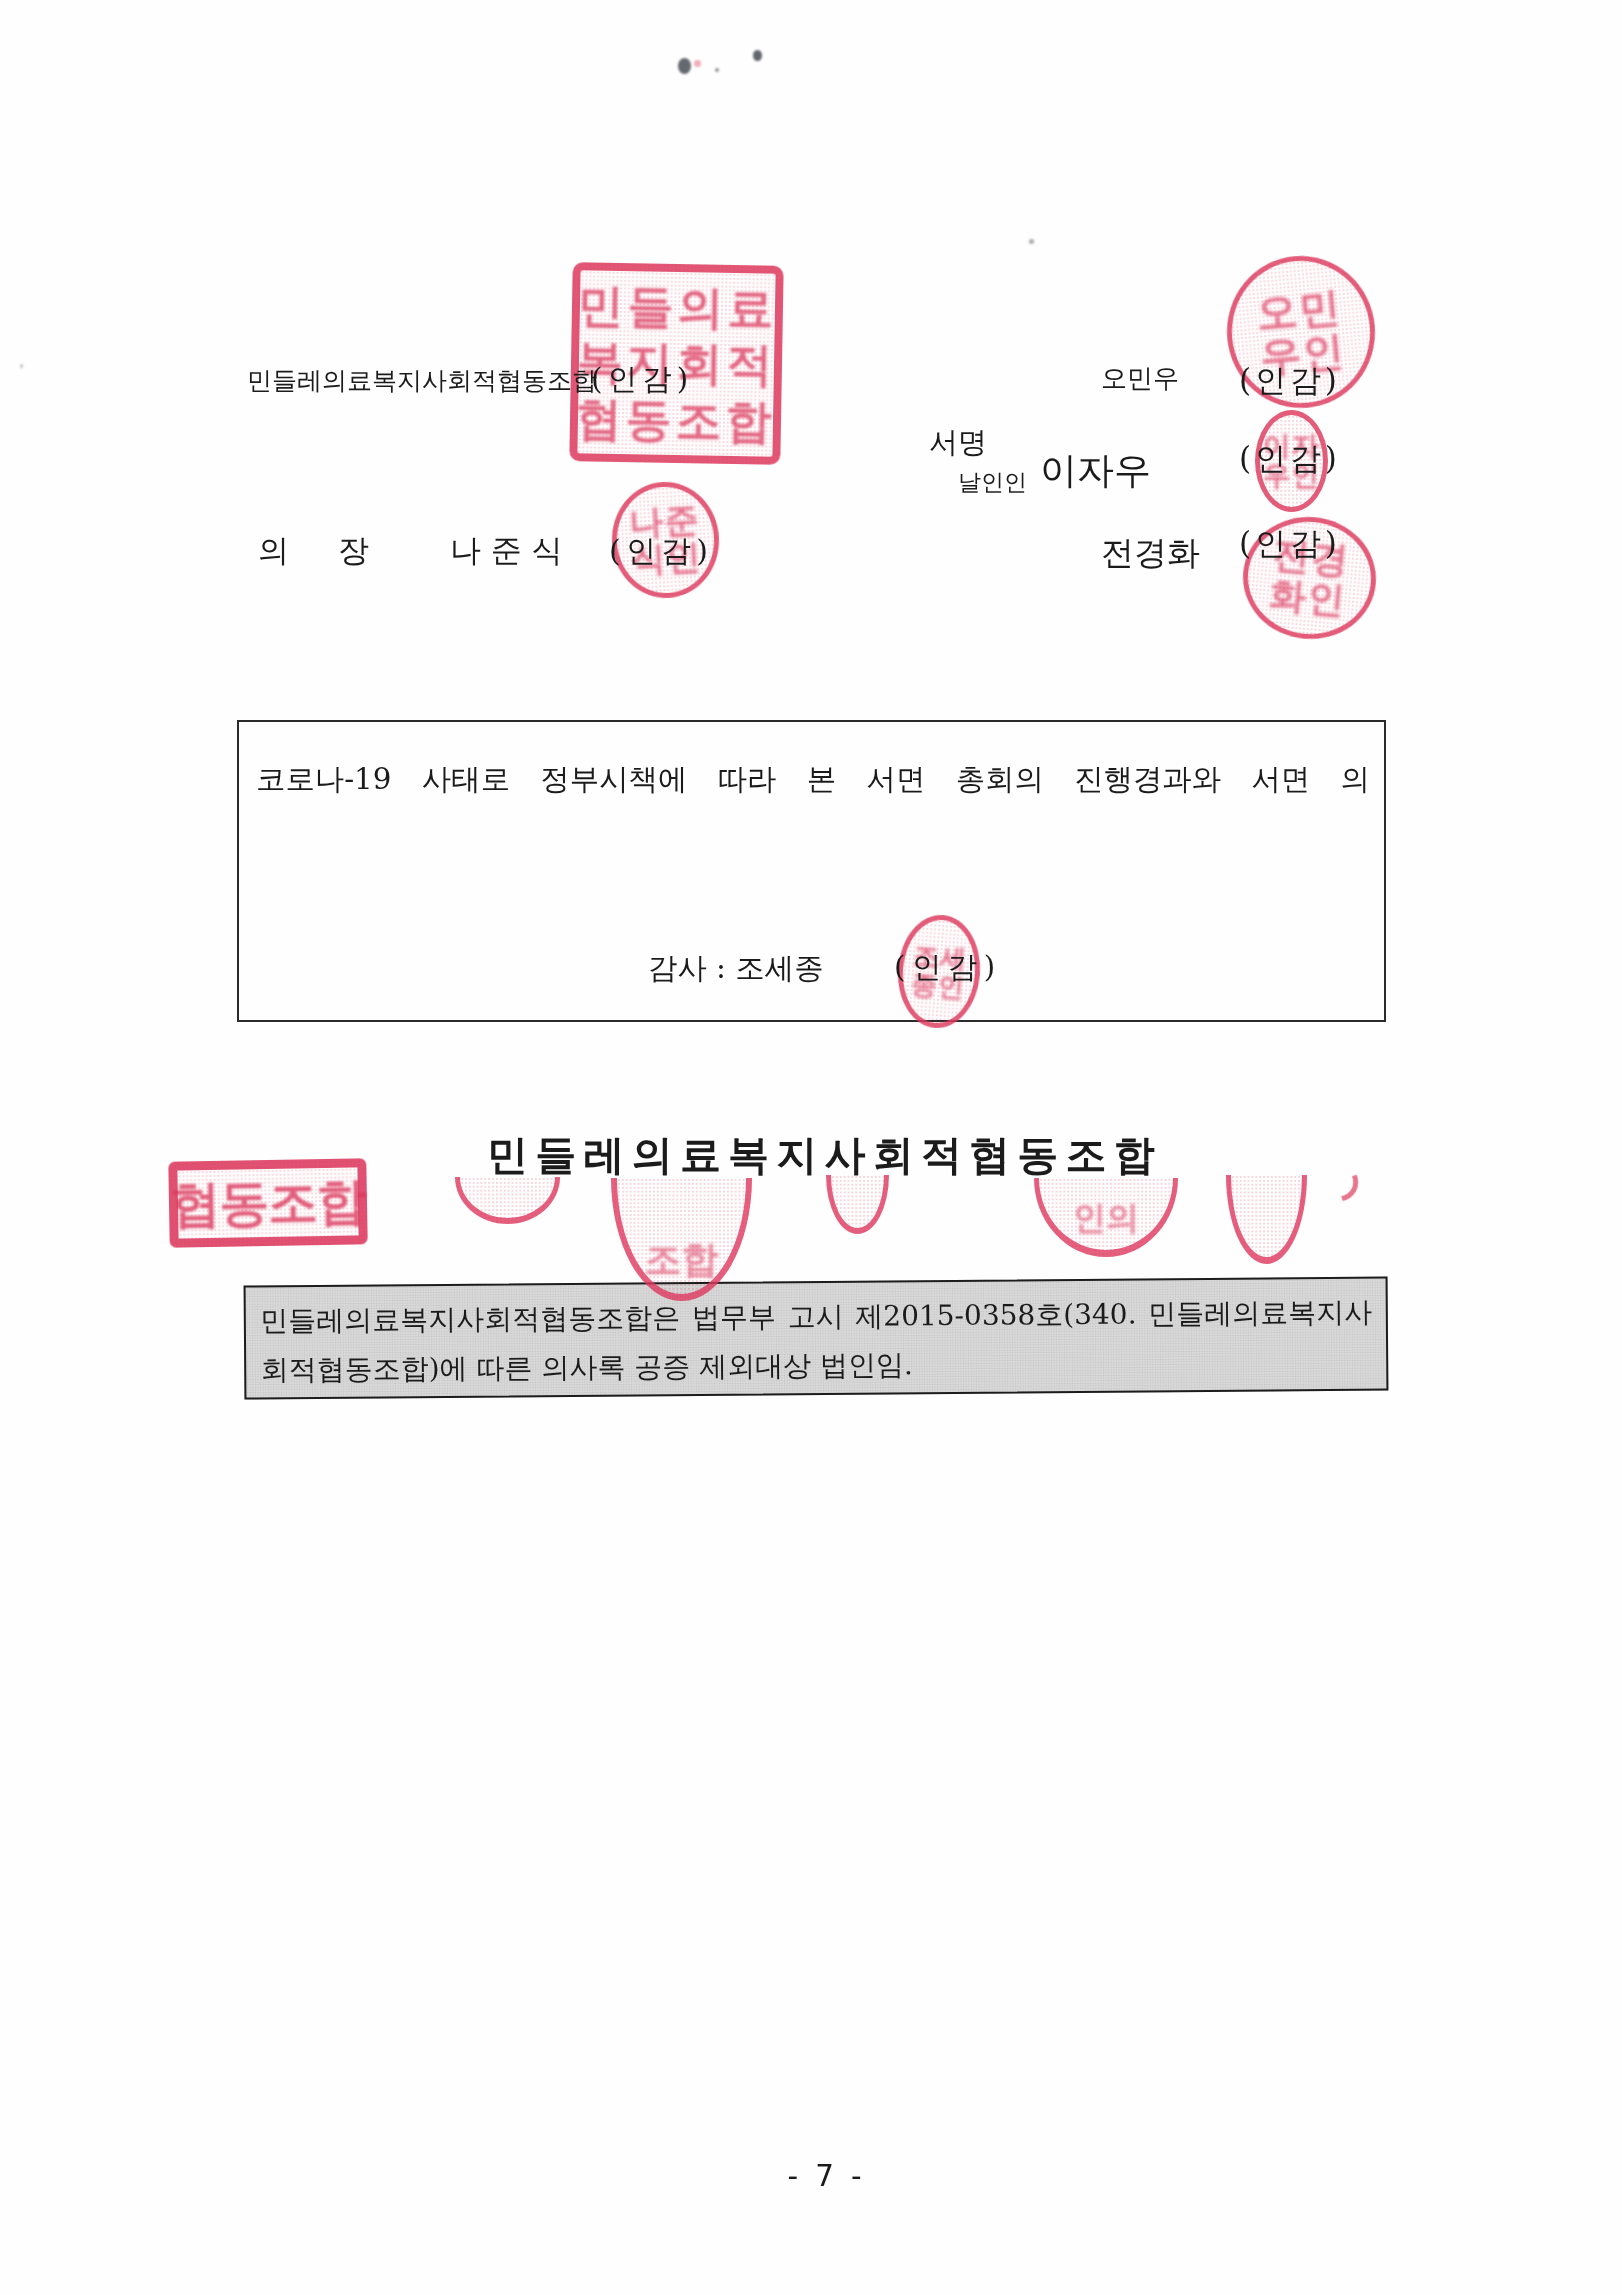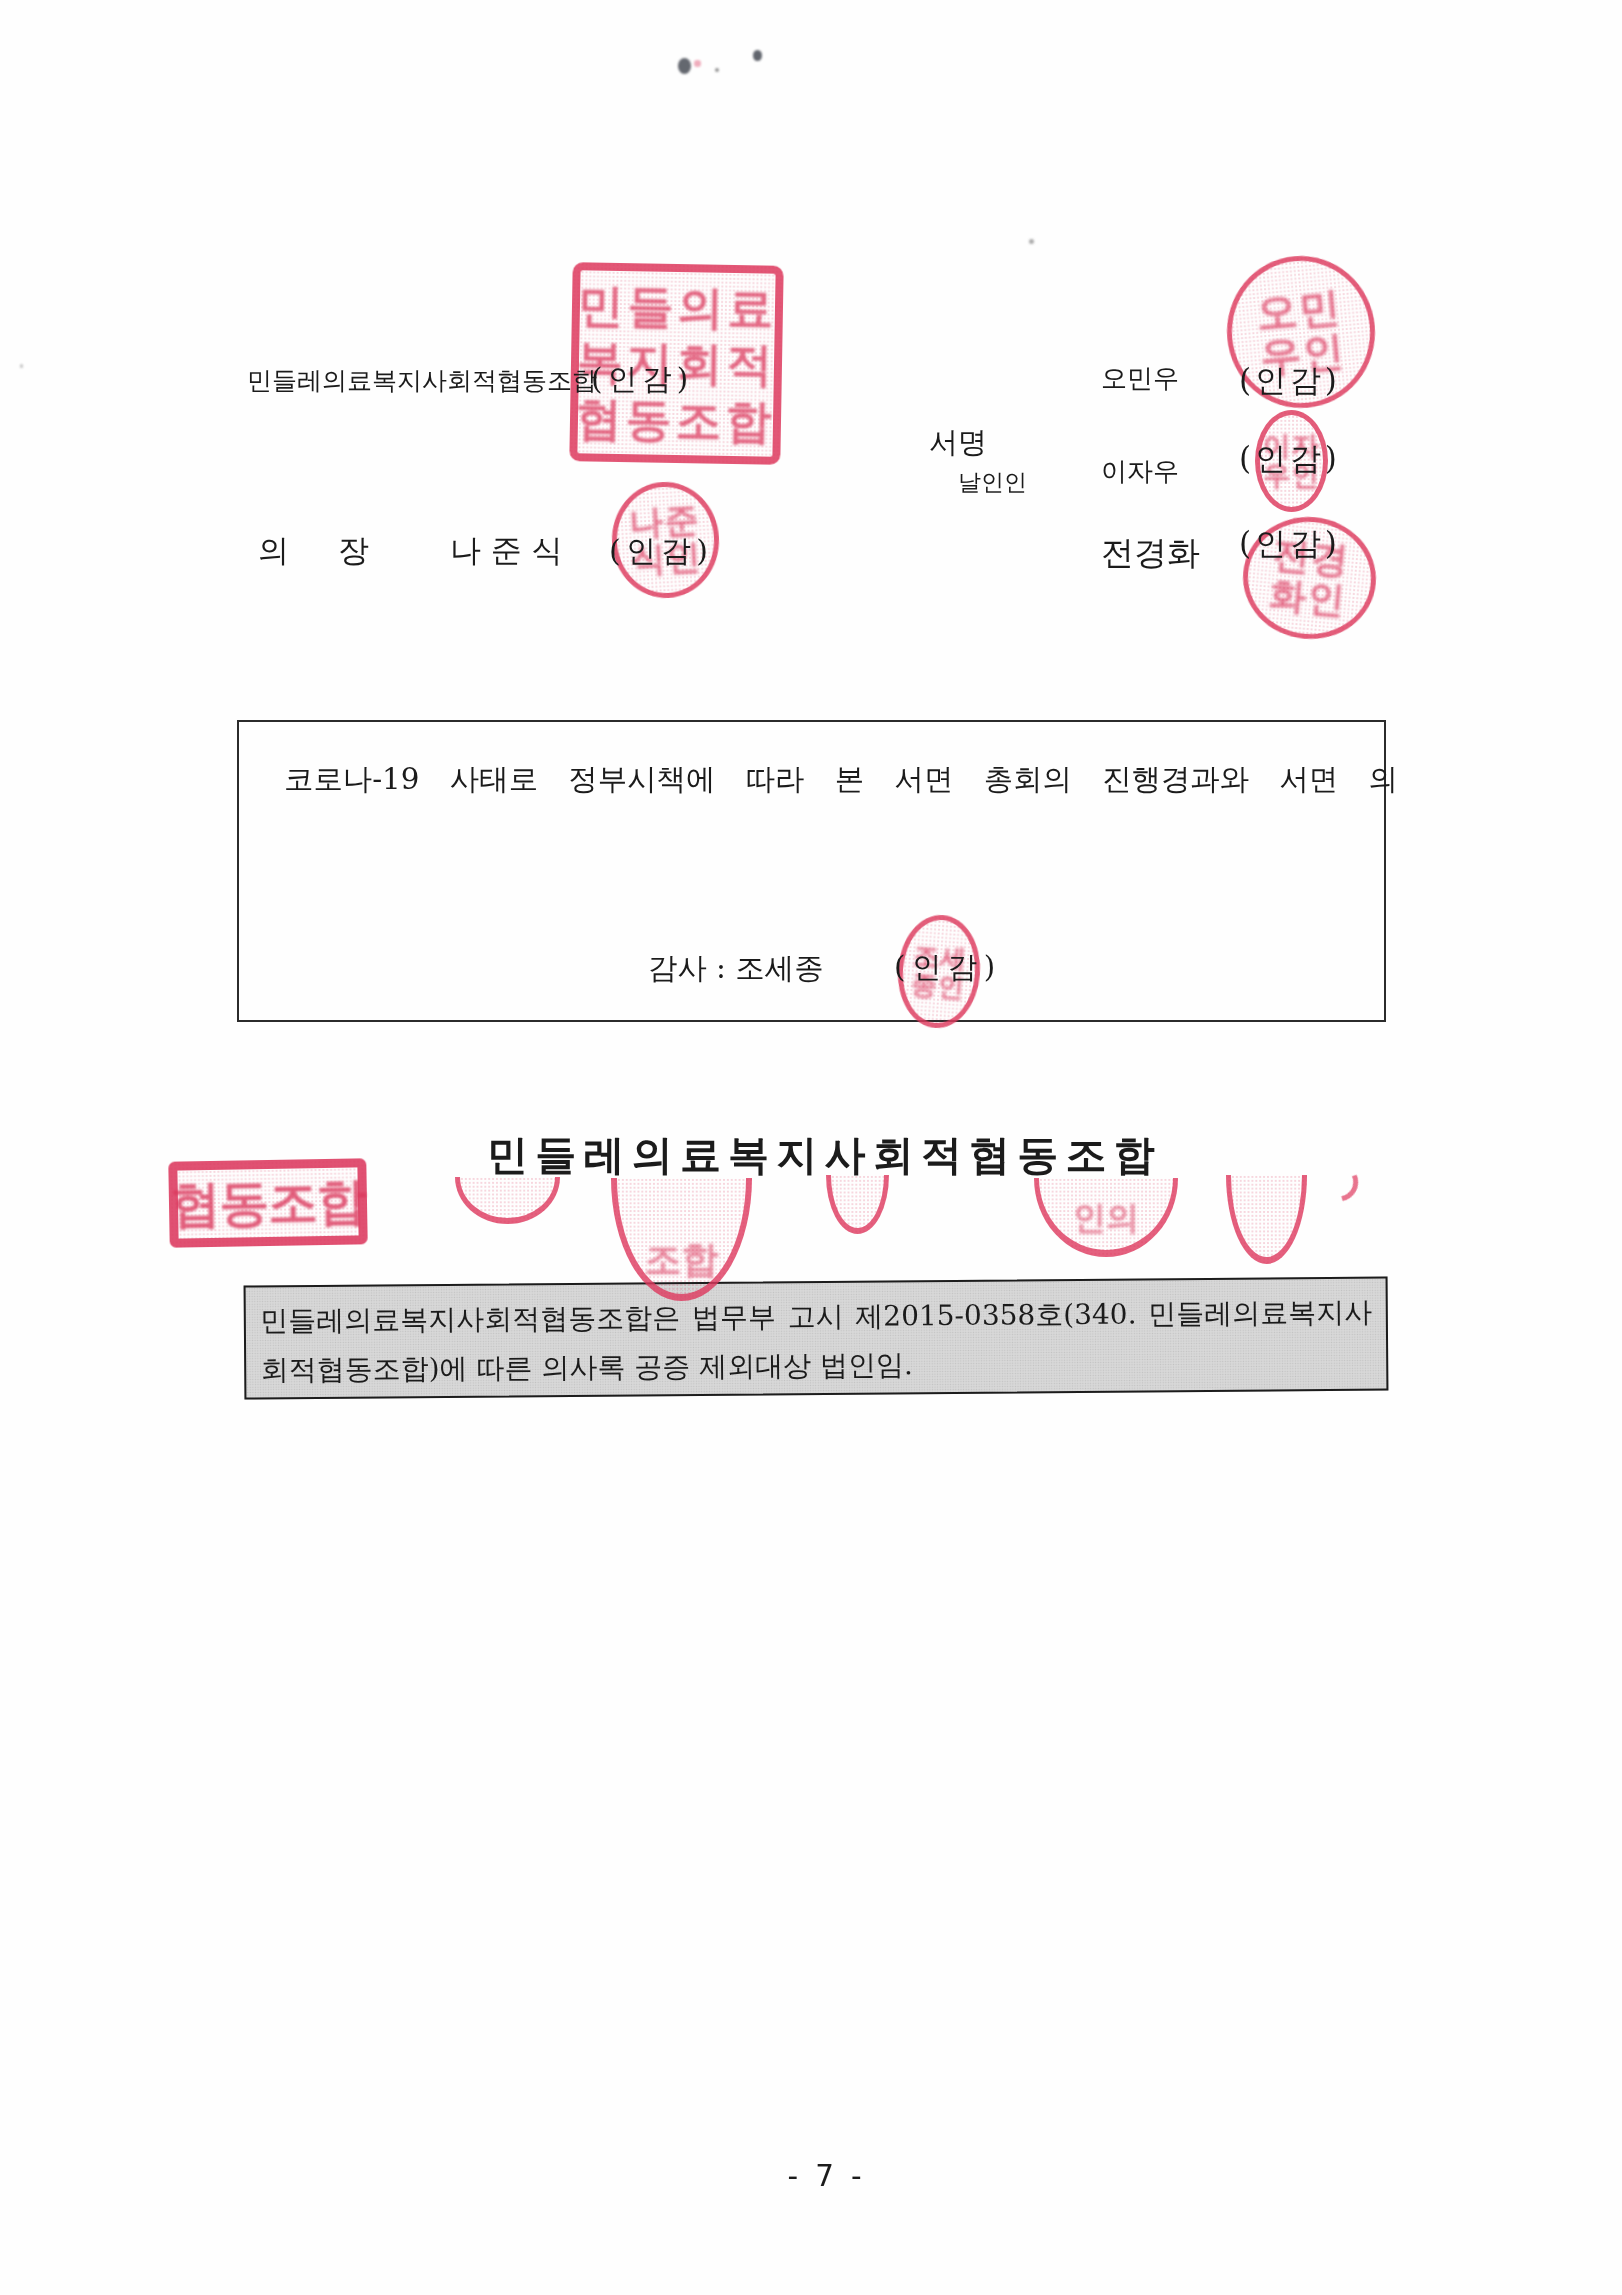--- a/index.html
+++ b/index.html
@@ -63,21 +63,20 @@
   }
 
   
   .stmt-box{
     left:237px;top:720px;width:1149px;height:302px;
     border:2.6px solid #2b2b2b;box-sizing:border-box;z-index:1;
   }
   .stmt-line{
     position:absolute;left:17px;width:1114px;font-size:29.4px;line-height:33px;
     white-space:normal;
-    margin-left:28px;
   }
   .just{text-align:justify;text-align-last:justify;}
 
   
   .notice-box{
     left:244px;top:1281px;width:1144px;height:114px;
     background-color:#d8d8d8;
     background-image:radial-gradient(rgba(0,0,0,.10) 0.7px,transparent 0.9px);
     background-size:2.6px 2.6px;
     border:2px solid #1c1c1c;box-sizing:border-box;
@@ -126,21 +125,21 @@
   <div class="abs ink" style="left:338px;top:530px;font-size:31px;">장</div>
   <div class="abs ink" style="left:450px;top:530px;font-size:31px;letter-spacing:9.8px;">나준식</div>
   <div class="abs ink" style="left:609px;top:531px;font-size:30px;letter-spacing:5.2px;">(인감)</div>
 
   <div class="abs ink" style="left:929px;top:423px;font-size:29px;">서명</div>
   <div class="abs ink" style="left:958px;top:467px;font-size:23px;">날인인</div>
 
   <div class="abs ink" style="left:1101px;top:361px;font-size:26px;">오민우</div>
   <div class="abs ink" style="left:1239px;top:360px;font-size:31px;letter-spacing:3.9px;">(인감)</div>
 
-  <div class="abs ink" style="left:1101px;top:446px;font-size:26px;margin-top:8px;">이자우</div>
+  <div class="abs ink" style="left:1040px;top:446px;font-size:37px;">이자우</div>
   <div class="abs ink" style="left:1239px;top:438px;font-size:31px;letter-spacing:3.9px;">(인감)</div>
 
   <div class="abs ink" style="left:1101px;top:531px;font-size:33px;">전경화</div>
   <div class="abs ink" style="left:1239px;top:523px;font-size:31px;letter-spacing:3.9px;">(인감)</div>
 
   <div class="abs stmt-box">
     <div class="stmt-line just" style="top:41px;">코로나-19 사태로 정부시책에 따라 본 서면 총회의 진행경과와 서면 의</div>
   </div>
 
   <div class="stamp seal-round speck" style="left:898px;top:915px;width:82px;height:113px;transform:rotate(4deg);z-index:2;">

